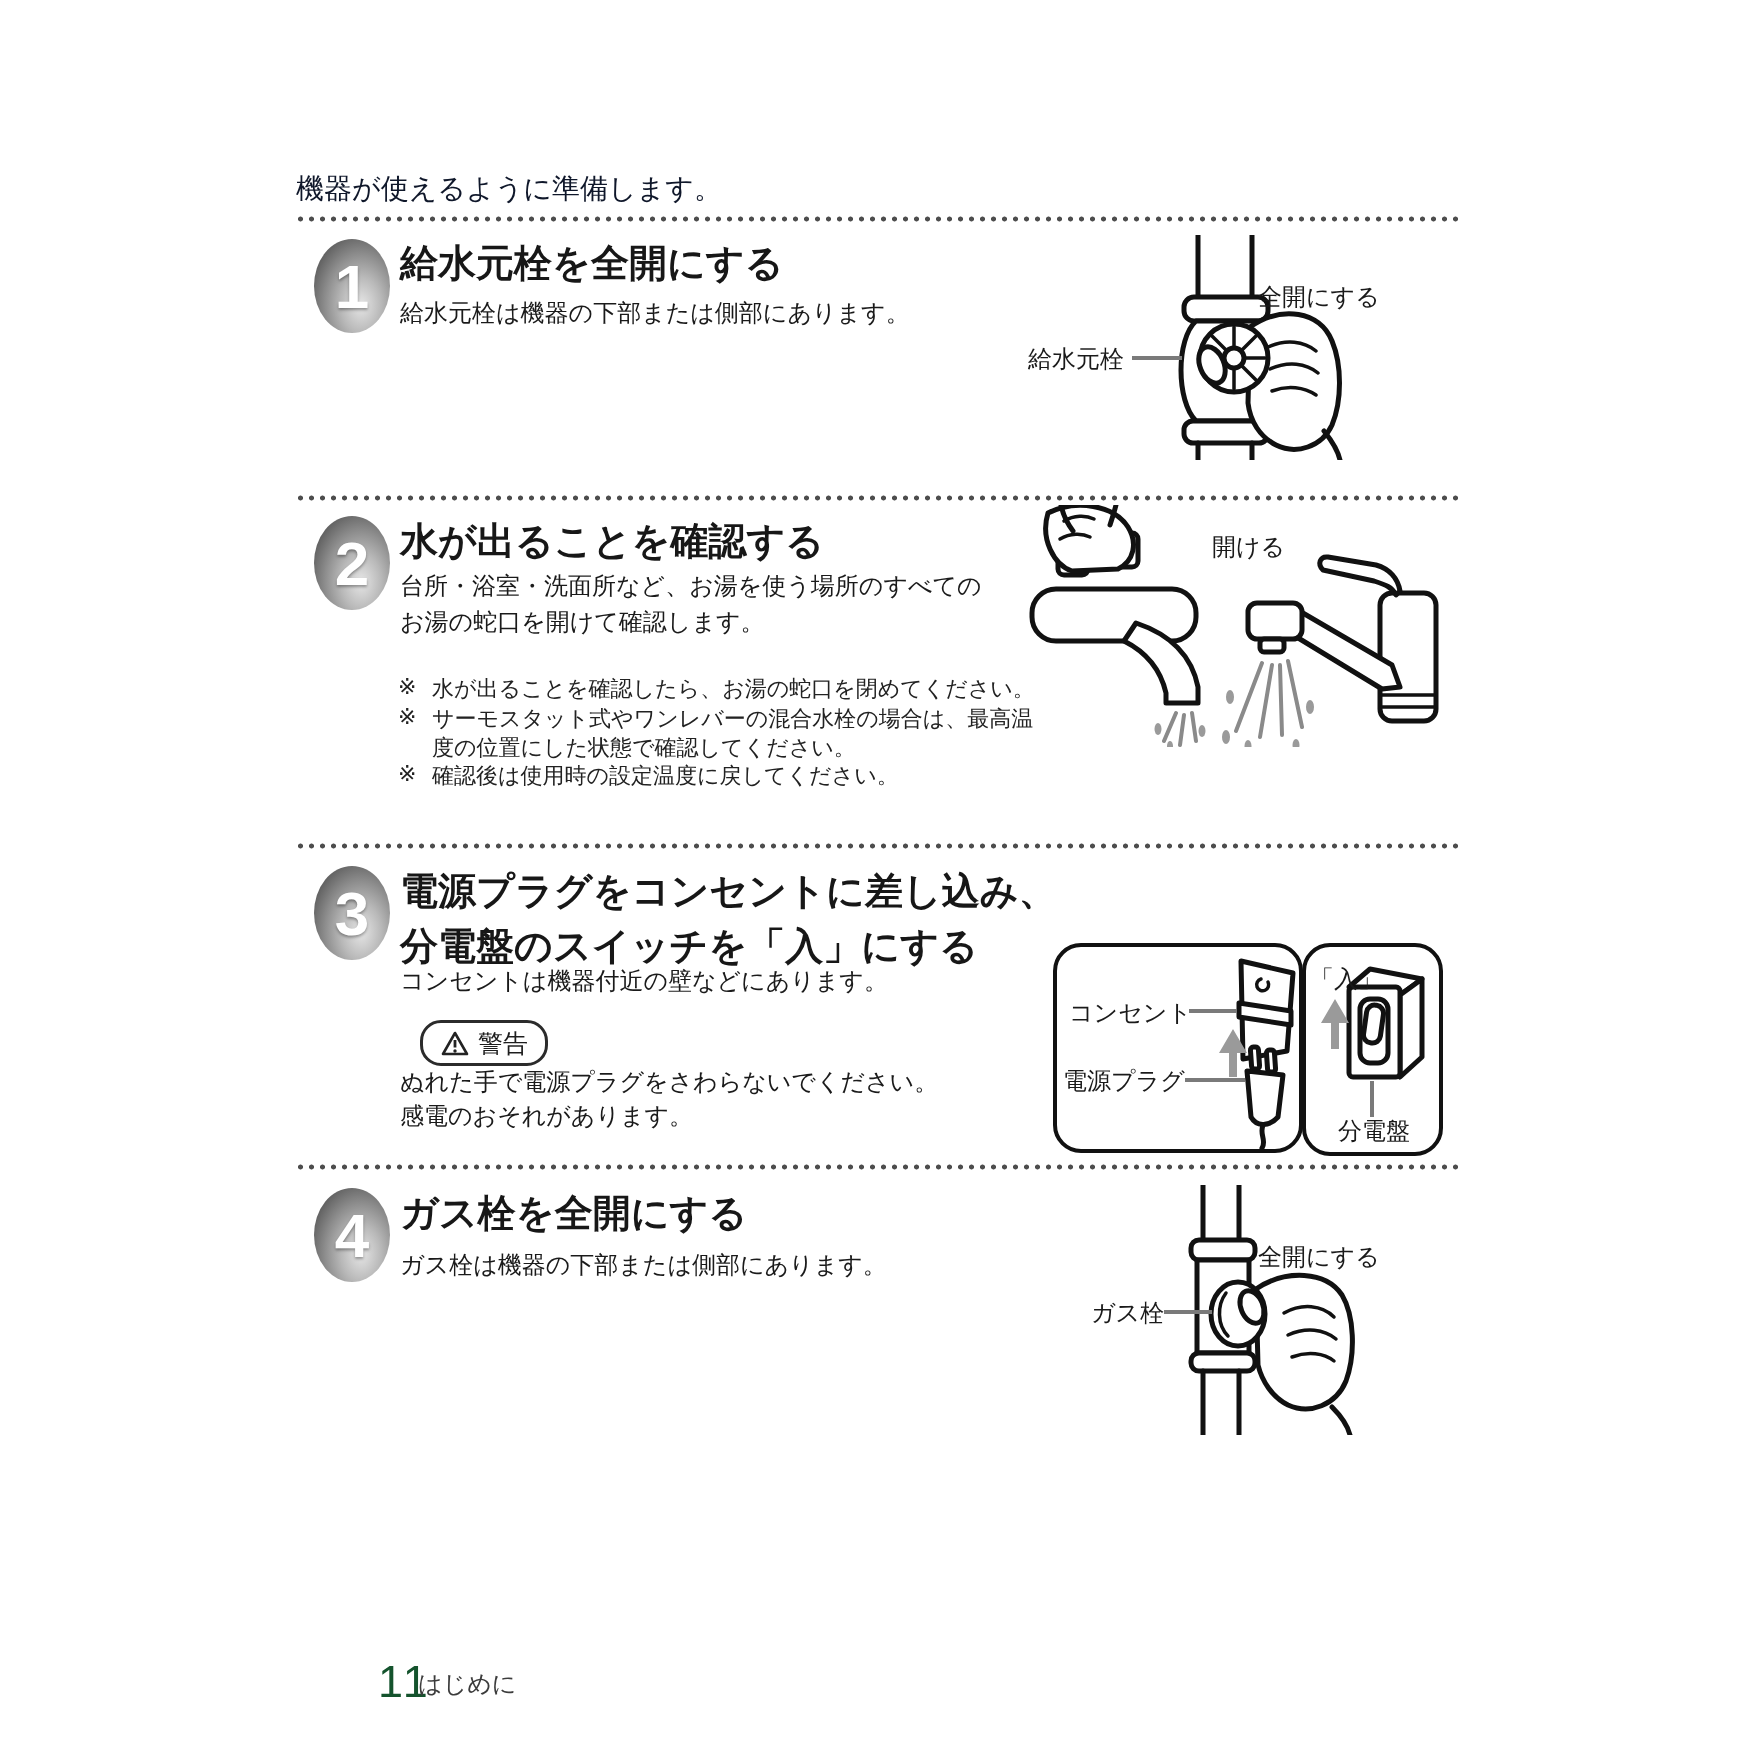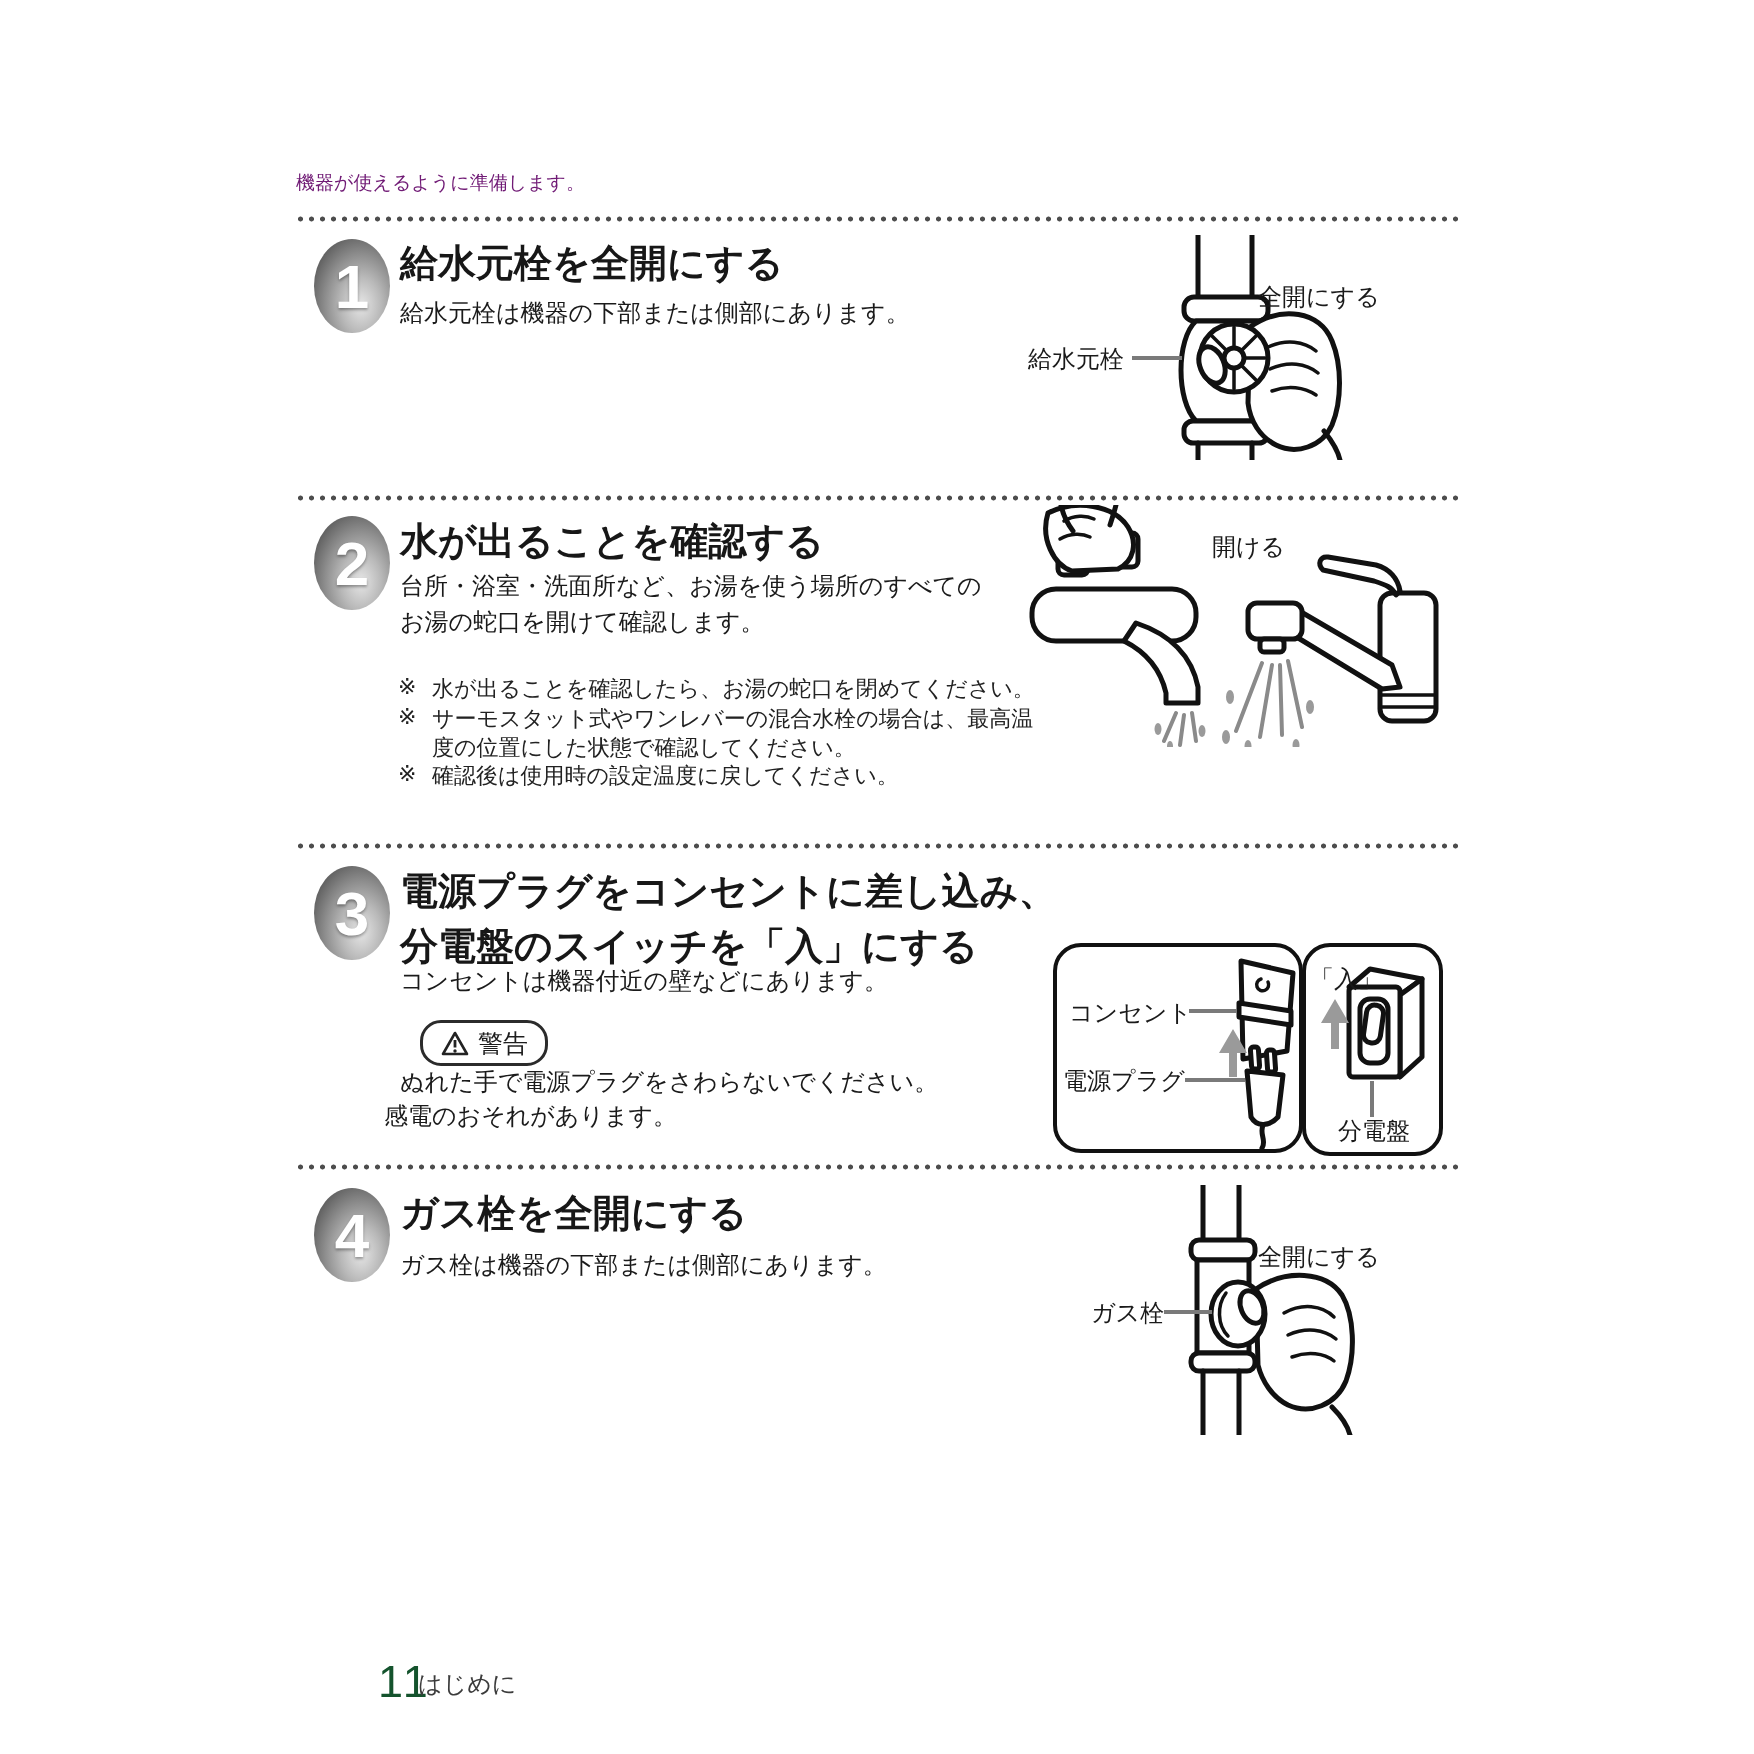--- a/index.html
+++ b/index.html
@@ -2,21 +2,21 @@
 <html><head>
 <meta charset="utf-8">
 <style>
   html,body{margin:0;padding:0;background:#fff;}
   #page{
     position:relative;width:1754px;height:1754px;background:#fff;overflow:hidden;
     font-family:"Liberation Sans","DejaVu Sans",sans-serif;color:#1a1a1a;
   }
   .abs{position:absolute;white-space:nowrap;}
   .page-title{font-size:68px;font-weight:800;letter-spacing:1px;color:#171717;}
-  .subtitle{font-size:19px;color:#701a75;}
+  .subtitle{font-size:28px;color:#0f172a;}
   .dotted{
     position:absolute;height:6px;
     background-image:radial-gradient(circle,#4d4d4d 2.2px,transparent 2.8px);
     background-size:11px 6px;background-repeat:repeat-x;background-position:0 50%;
   }
   .badge{
     position:absolute;width:76px;height:94px;border-radius:50%;
     background:radial-gradient(ellipse at 62% 70%, #e6e6e6 0%, #b9b9b9 30%, #8c8c8c 55%, #4a4a4a 90%, #383838 100%);
     display:flex;align-items:center;justify-content:center;
     color:#fff;font-size:62px;font-weight:800;
@@ -149,21 +149,21 @@
 
   <div class="warn-badge" style="left:420px;top:1020px;">
     <svg width="30" height="27" viewBox="0 0 30 27">
       <path d="M15,3 L27,24 H3 Z" fill="none" stroke="#222" stroke-width="2.6" stroke-linejoin="round"></path>
       <line x1="15" y1="10" x2="15" y2="17.5" stroke="#222" stroke-width="2.8"></line>
       <circle cx="15" cy="21" r="1.7" fill="#222"></circle>
     </svg>
     <span>警告</span>
   </div>
   <div class="abs step-body" style="left:400px;top:1066px;">ぬれた手で電源プラグをさわらないでください。</div>
-  <div class="abs step-body" style="left:384px;top:1100px;">感電のおそれがあります。</div>
+  <div class="abs step-body" style="left:400px;top:1100px;">感電のおそれがあります。</div>
 
   <div class="panel" style="left:1053px;top:943px;width:242px;height:202px;">
     <svg class="art" width="242" height="202" viewBox="0 0 242 202">
       <path class="lnw" d="M184,14 L236,26 L230,104 L186,112 Z"></path>
       <path class="lnw" d="M182,56 L234,64 L234,78 L182,70 Z"></path>
       <path class="thin" d="M204,32 a6,6 0 1 0 7,3"></path>
       <path class="gfill" d="M172,130 V106 H162 L176,82 L190,106 H180 V130 Z"></path>
       <rect class="lnw" x="194" y="100" width="8" height="22" rx="3" transform="rotate(-4 198 111)"></rect>
       <rect class="lnw" x="210" y="103" width="8" height="22" rx="3" transform="rotate(-4 214 114)"></rect>
       <path class="lnw" d="M190,124 L226,128 L221,170 C211,181 199,179 194,170 Z"></path>

